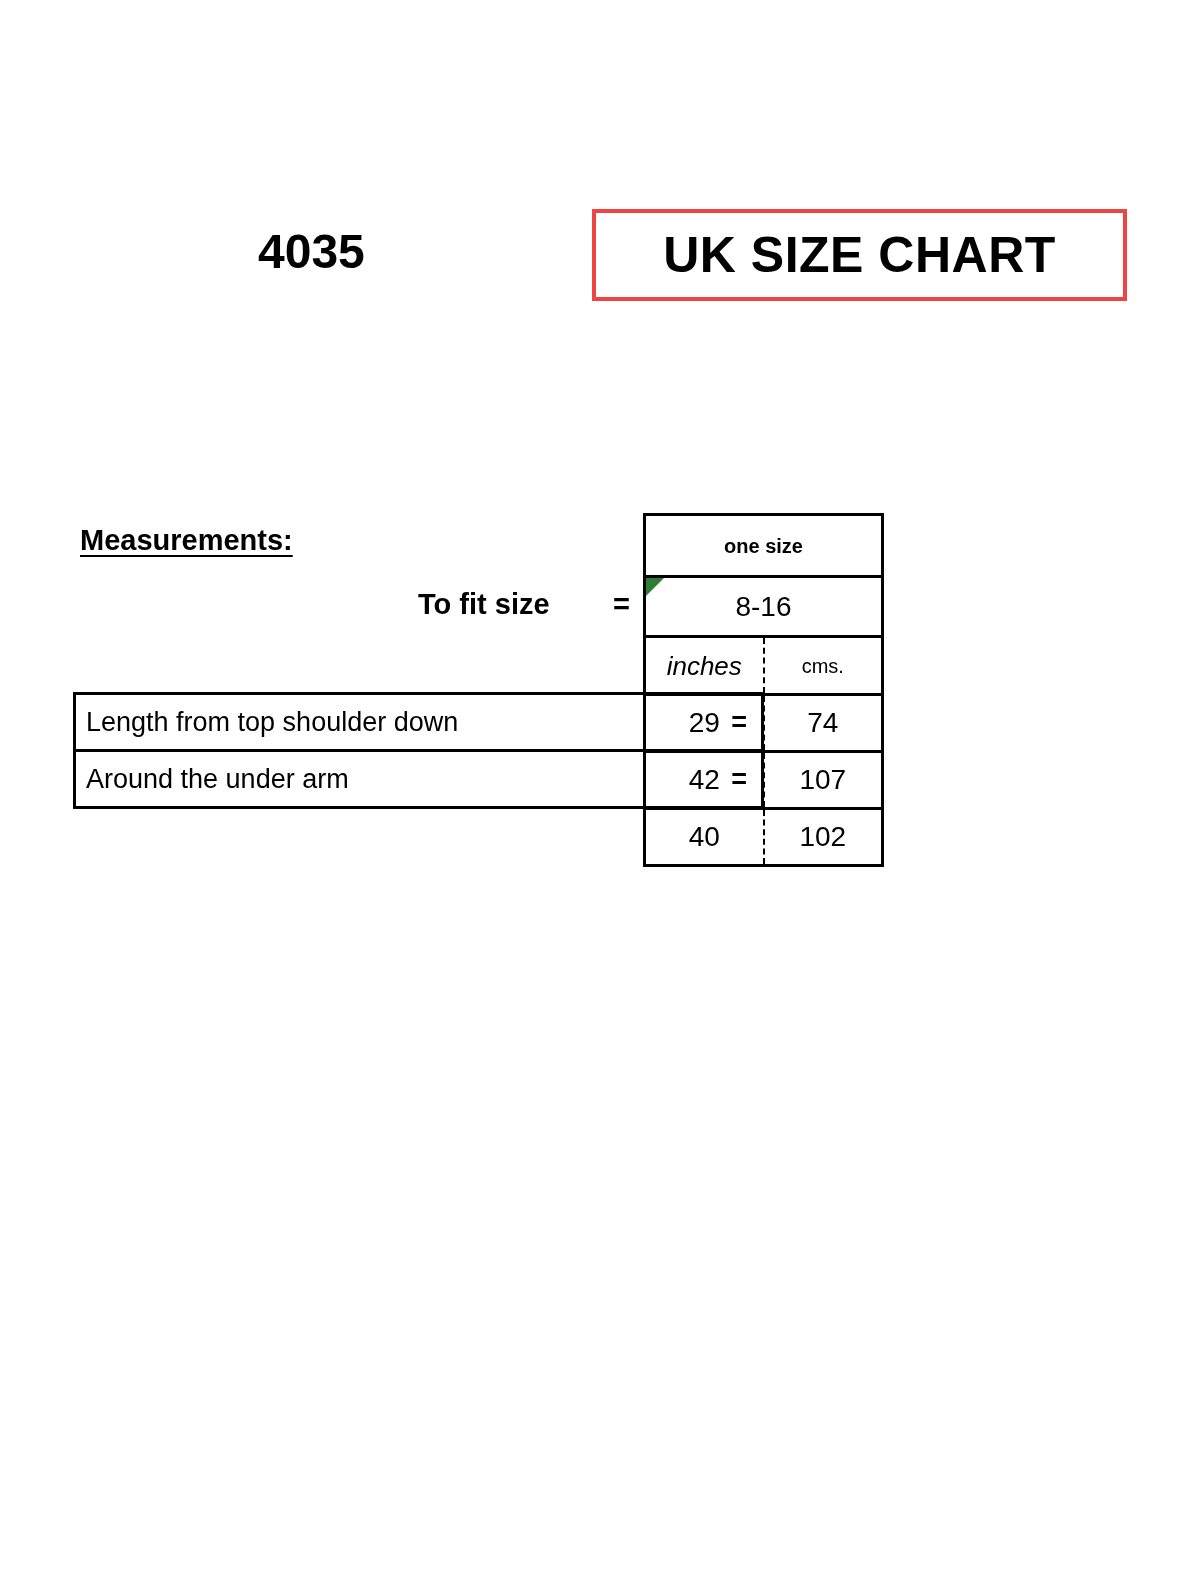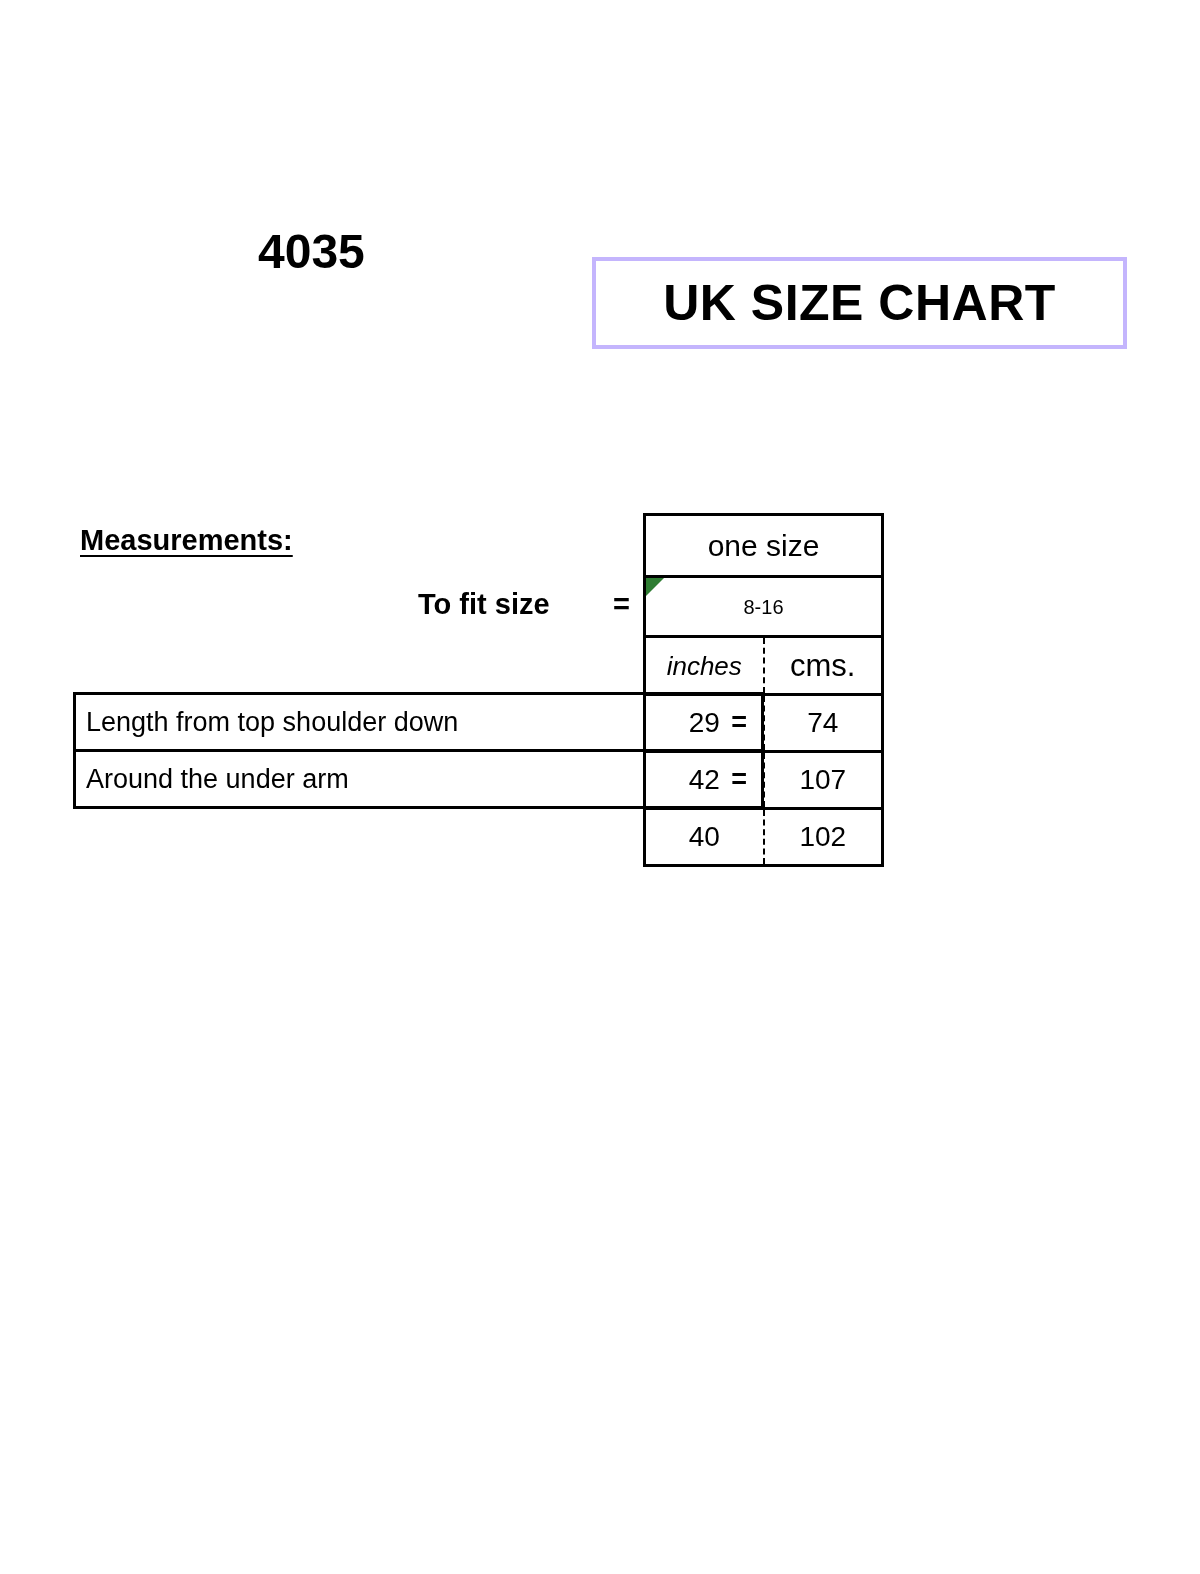--- a/index.html
+++ b/index.html
@@ -26,26 +26,25 @@
     letter-spacing: 0px;
     line-height: 1;
   }
 
   #title-box {
     position: absolute;
     left: 592px;
     top: 209px;
     width: 535px;
     height: 92px;
-    border: 4px solid #c4b5fd;
+    border: 4px solid #ef4444;
     box-sizing: border-box;
     display: flex;
     align-items: center;
     justify-content: center;
-    margin-top: 48px;
   }
   #title-text {
     font-size: 50px;
     font-weight: bold;
     letter-spacing: 0.5px;
     line-height: 1;
   }
 
   
   #measurements-label {
@@ -87,26 +86,26 @@
     border: 3px solid #000000;
     text-align: center;
     font-size: 27px;
     height: 55px;
     padding: 0;
     line-height: 1;
     vertical-align: middle;
     box-sizing: border-box;
   }
   #size-table td.onesize {
-    font-weight: normal;
-    font-size: 30px;
+    font-weight: bold;
+    font-size: 20px;
     height: 62px;
   }
   #size-table td.fitsize {
-    font-size: 20px;
+    font-size: 28px;
     height: 60px;
     position: relative;
   }
   
   #size-table td.fitsize::before {
     content: "";
     position: absolute;
     left: 0;
     top: 0;
     width: 0;
@@ -115,21 +114,21 @@
     border-right: 18px solid transparent;
   }
   #size-table td.unit-inches {
     border-right: 2px dashed #000000;
     font-size: 26px;
     height: 58px;
     font-style: italic;
   }
   #size-table td.unit-cms {
     border-left: 2px dashed #000000;
-    font-size: 31px;
+    font-size: 20px;
     height: 58px;
   }
   #size-table td.val-in {
     border-right: 2px dashed #000000;
     font-size: 28px;
     height: 57px;
   }
   #size-table td.val-cm {
     border-left: 2px dashed #000000;
     font-size: 28px;

